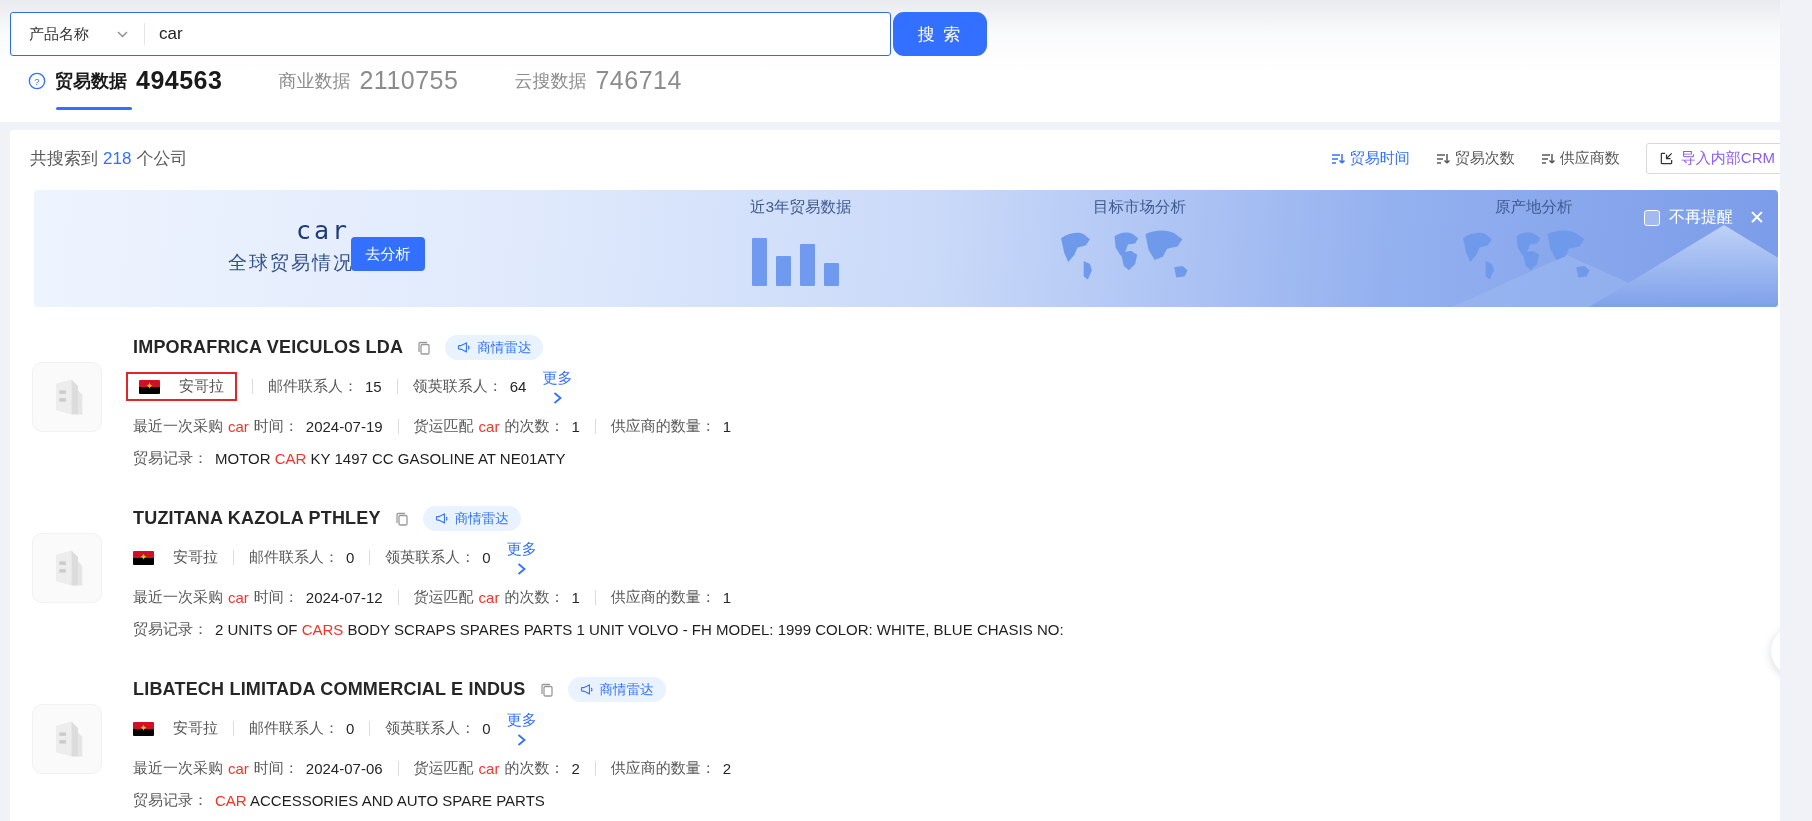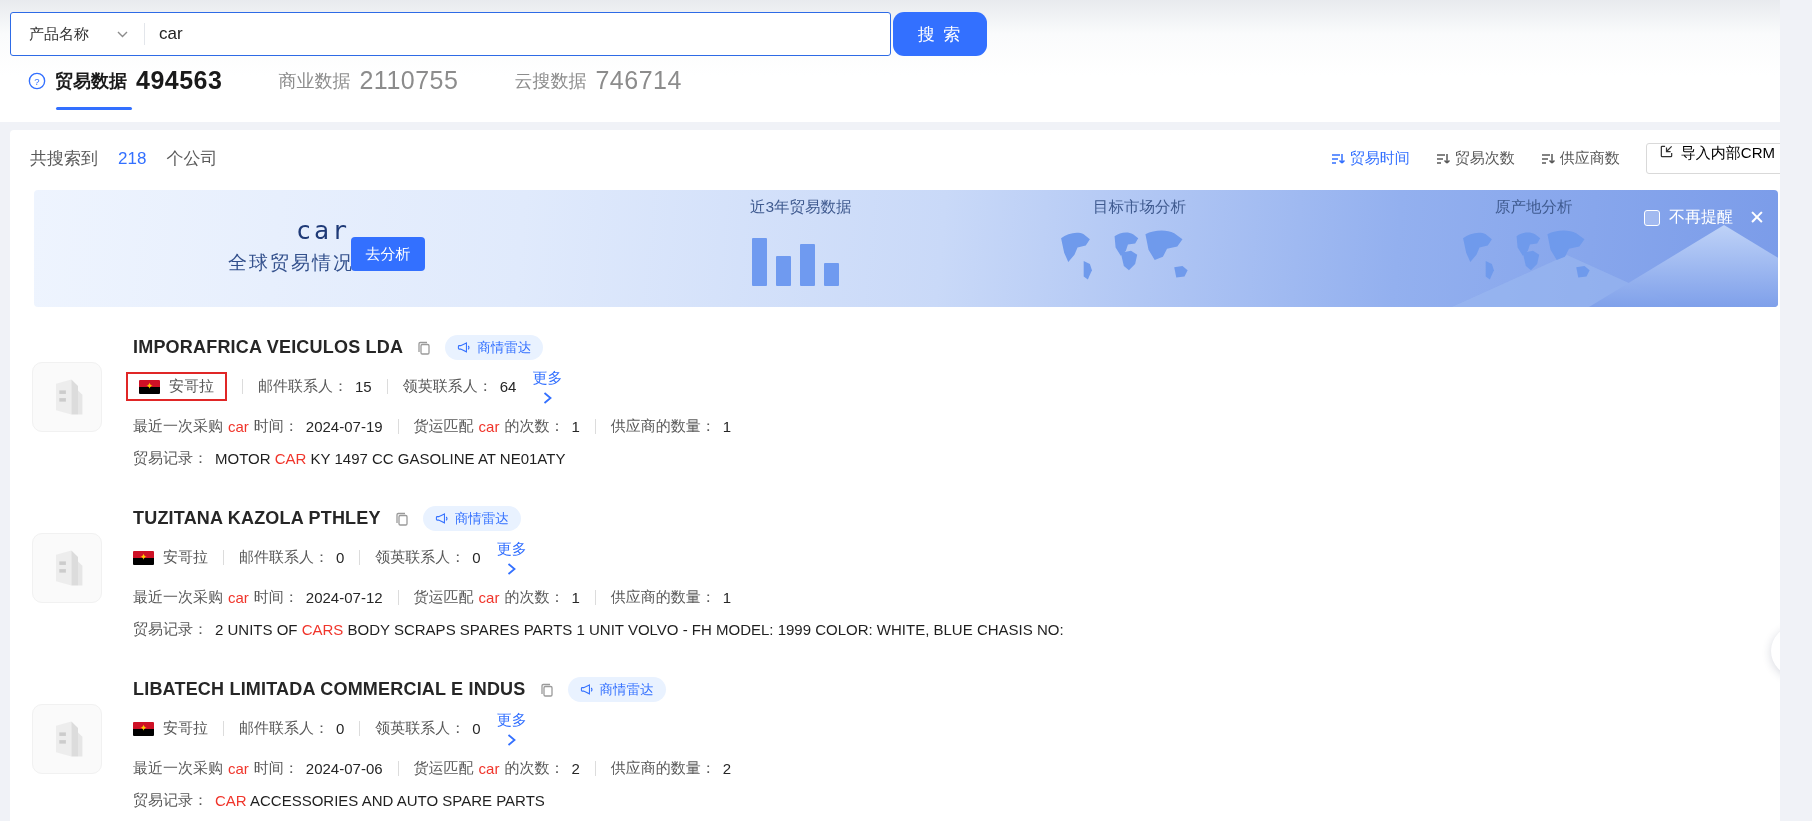--- a/index.html
+++ b/index.html
@@ -26,26 +26,26 @@
   .tab.active .t-label { font-weight:bold; }
   .tab.active .t-count { font-weight:bold; }
   .tab.active::after { content:""; position:absolute; bottom:0; left:28px; width:76px; height:3px;
     background:#3370ff; border-radius:2px; }
   .qicon { width:18px; height:18px; display:inline-flex; }
 
   
   .maincard { position:absolute; left:10px; top:130px; width:1792px; height:691px; background:#fff; border-radius:4px 4px 0 0; }
   .res-header { display:flex; align-items:center; padding:13px 14px 0 20px; }
   .res-text { font-size:17px; color:#595959; }
-  .res-count { color:#3370ff; margin:0 20px;text-align:center; }
+  .res-count { color:#3370ff; margin:0 5px;text-align:center; }
   .sorts { margin-left:auto; display:flex; align-items:flex-end; gap:26px; }
   .sort-item { display:flex; align-items:center; gap:5px; font-size:15px; color:#595959; cursor:pointer; }
   .sort-item.active { color:#3370ff; }
-  .crm-btn { margin-left:26px; display:flex; gap:7px; height:31px; padding:0 12px;
-    border:1px solid #d9d9d9; border-radius:3px; background:#fff; font-size:15px; color:#000000; cursor:pointer; }
+  .crm-btn { margin-left:26px; display:flex; align-items:center; gap:7px; height:31px; padding:0 12px;
+    border:1px solid #d9d9d9; border-radius:3px; background:#fff; font-size:15px; color:#8b5cf6; cursor:pointer; }
 
   
   .banner { position:relative; margin:16px 24px 0; height:117px; border-radius:4px; overflow:hidden;
     background:linear-gradient(95deg,#eef4fe 0%,#e0eafc 28%,#c9d9f8 52%,#93b0ef 78%,#7b9ce9 100%); }
   .mount1 { position:absolute; bottom:0; left:1555px; width:270px; height:82px;
     background:linear-gradient(180deg,#c2d5f8,#7fa0ea); clip-path:polygon(50% 0,100% 100%,0 100%); opacity:.95; }
   .mount2 { position:absolute; bottom:0; left:1418px; width:230px; height:52px;
     background:#9cb9f1; clip-path:polygon(50% 0,100% 100%,0 100%); opacity:.55; }
   .bn-kw { position:absolute; left:262px; top:26px; font-family:"DejaVu Sans Mono",monospace;
     font-size:25px; color:#1f3a77; letter-spacing:3px; }
@@ -65,21 +65,21 @@
   .companies { padding:28px 0 0 22px; }
   .company { position:relative; padding-left:101px; margin-bottom:38px; min-height:124px; }
   .thumb { position:absolute; left:0; top:27px; width:70px; height:70px; background:#fafafa;
     border:1px solid #f1f1f1; border-radius:10px; display:flex; align-items:center; justify-content:center; cursor:pointer; }
   .row1 { display:flex; align-items:center; gap:13px; }
   .c-name { font-size:18px; font-weight:600; color:#262626; letter-spacing:.2px; cursor:pointer; }
   .copy-btn { display:inline-flex; cursor:pointer; }
   .radar { display:flex; align-items:center; gap:6px; height:25px; padding:0 12px; background:#e9f2ff;
     border-radius:13px; color:#3370ff; font-size:13.5px; cursor:pointer; }
   .row2 { display:flex; align-items:center; margin-top:9px; font-size:15px; color:#595959; }
-  .country-chip { display:flex; align-items:center; gap:9px; }
+  .country-chip { display:flex; align-items:center; gap:19px; }
   .company.highlight .country-chip { border:2px solid #e02626; padding:3px 11px; margin-left:-7px; }
   .flag { width:21px; height:14px; border-radius:1px; position:relative; flex:none;
     background:linear-gradient(180deg,#ce1126 0 50%,#000 50% 100%); }
   .flag::after { content:"✦"; color:#ffcb00; font-size:9px; position:absolute; top:50%; left:50%;
     transform:translate(-50%,-52%); line-height:1; }
   .vdiv { width:1px; height:15px; background:#dcdcdc; margin:0 15px; }
   .val { color:#262626; margin-left:7px; }
   .kw-red { color:#f0352b; margin:0 5px; }
   .more { display:flex; align-items:center; gap:4px; color:#3370ff; margin-left:16px; cursor:pointer;flex-direction:column; }
   .row3 { display:flex; align-items:center; margin-top:13px; font-size:15px; color:#595959; }

